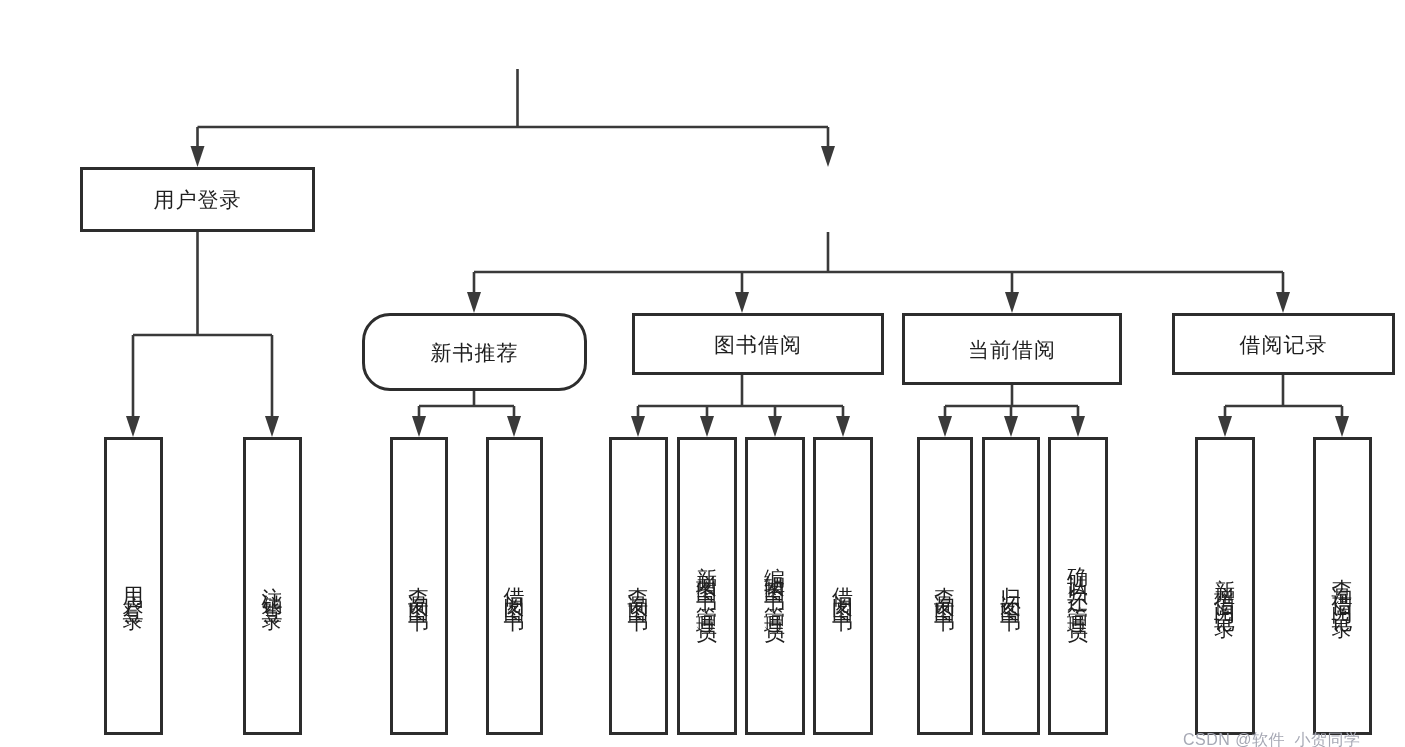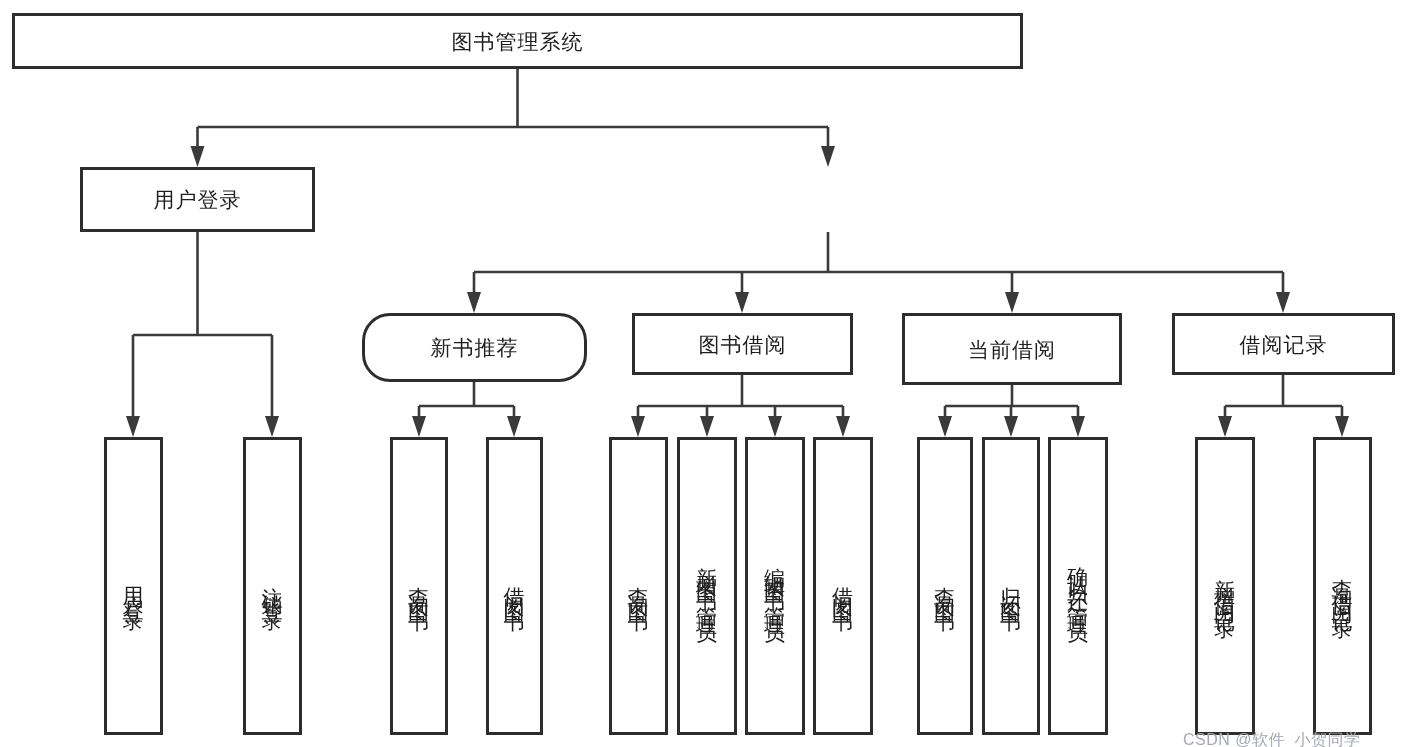--- a/index.html
+++ b/index.html
@@ -93,26 +93,25 @@
       <polygon points="768,416 782,416 775,437"></polygon>
       <polygon points="836,416 850,416 843,437"></polygon>
       <polygon points="938,416 952,416 945,437"></polygon>
       <polygon points="1004,416 1018,416 1011,437"></polygon>
       <polygon points="1071,416 1085,416 1078,437"></polygon>
       <polygon points="1218,416 1232,416 1225,437"></polygon>
       <polygon points="1335,416 1349,416 1342,437"></polygon>
     </g>
   </svg>
 
-  <div class="node" style="left:12px;top:13px;width:1011px;height:56px;">图书管理系统</div>
 
   <div class="node" style="left:80px;top:167px;width:235px;height:65px;">用户登录</div>
 
-  <div class="node" style="left:362px;top:313px;width:225px;height:69px;border-radius:28px;">新书推荐</div>
-  <div class="node" style="left:632px;top:313px;width:221px;height:62px;">图书借阅</div>
+  <div class="node" style="left:362px;top:313px;width:225px;height:78px;border-radius:28px;">新书推荐</div>
+  <div class="node" style="left:632px;top:313px;width:252px;height:62px;">图书借阅</div>
   <div class="node" style="left:902px;top:313px;width:220px;height:72px;">当前借阅</div>
   <div class="node" style="left:1172px;top:313px;width:223px;height:62px;">借阅记录</div>
 
   <div class="node leaf" style="left:104px;top:437px;width:59px;height:298px;">
       <span>用户登录</span>
     </div>
   <div class="node leaf" style="left:243px;top:437px;width:59px;height:298px;">
       <span>注销登录</span>
     </div>
 

